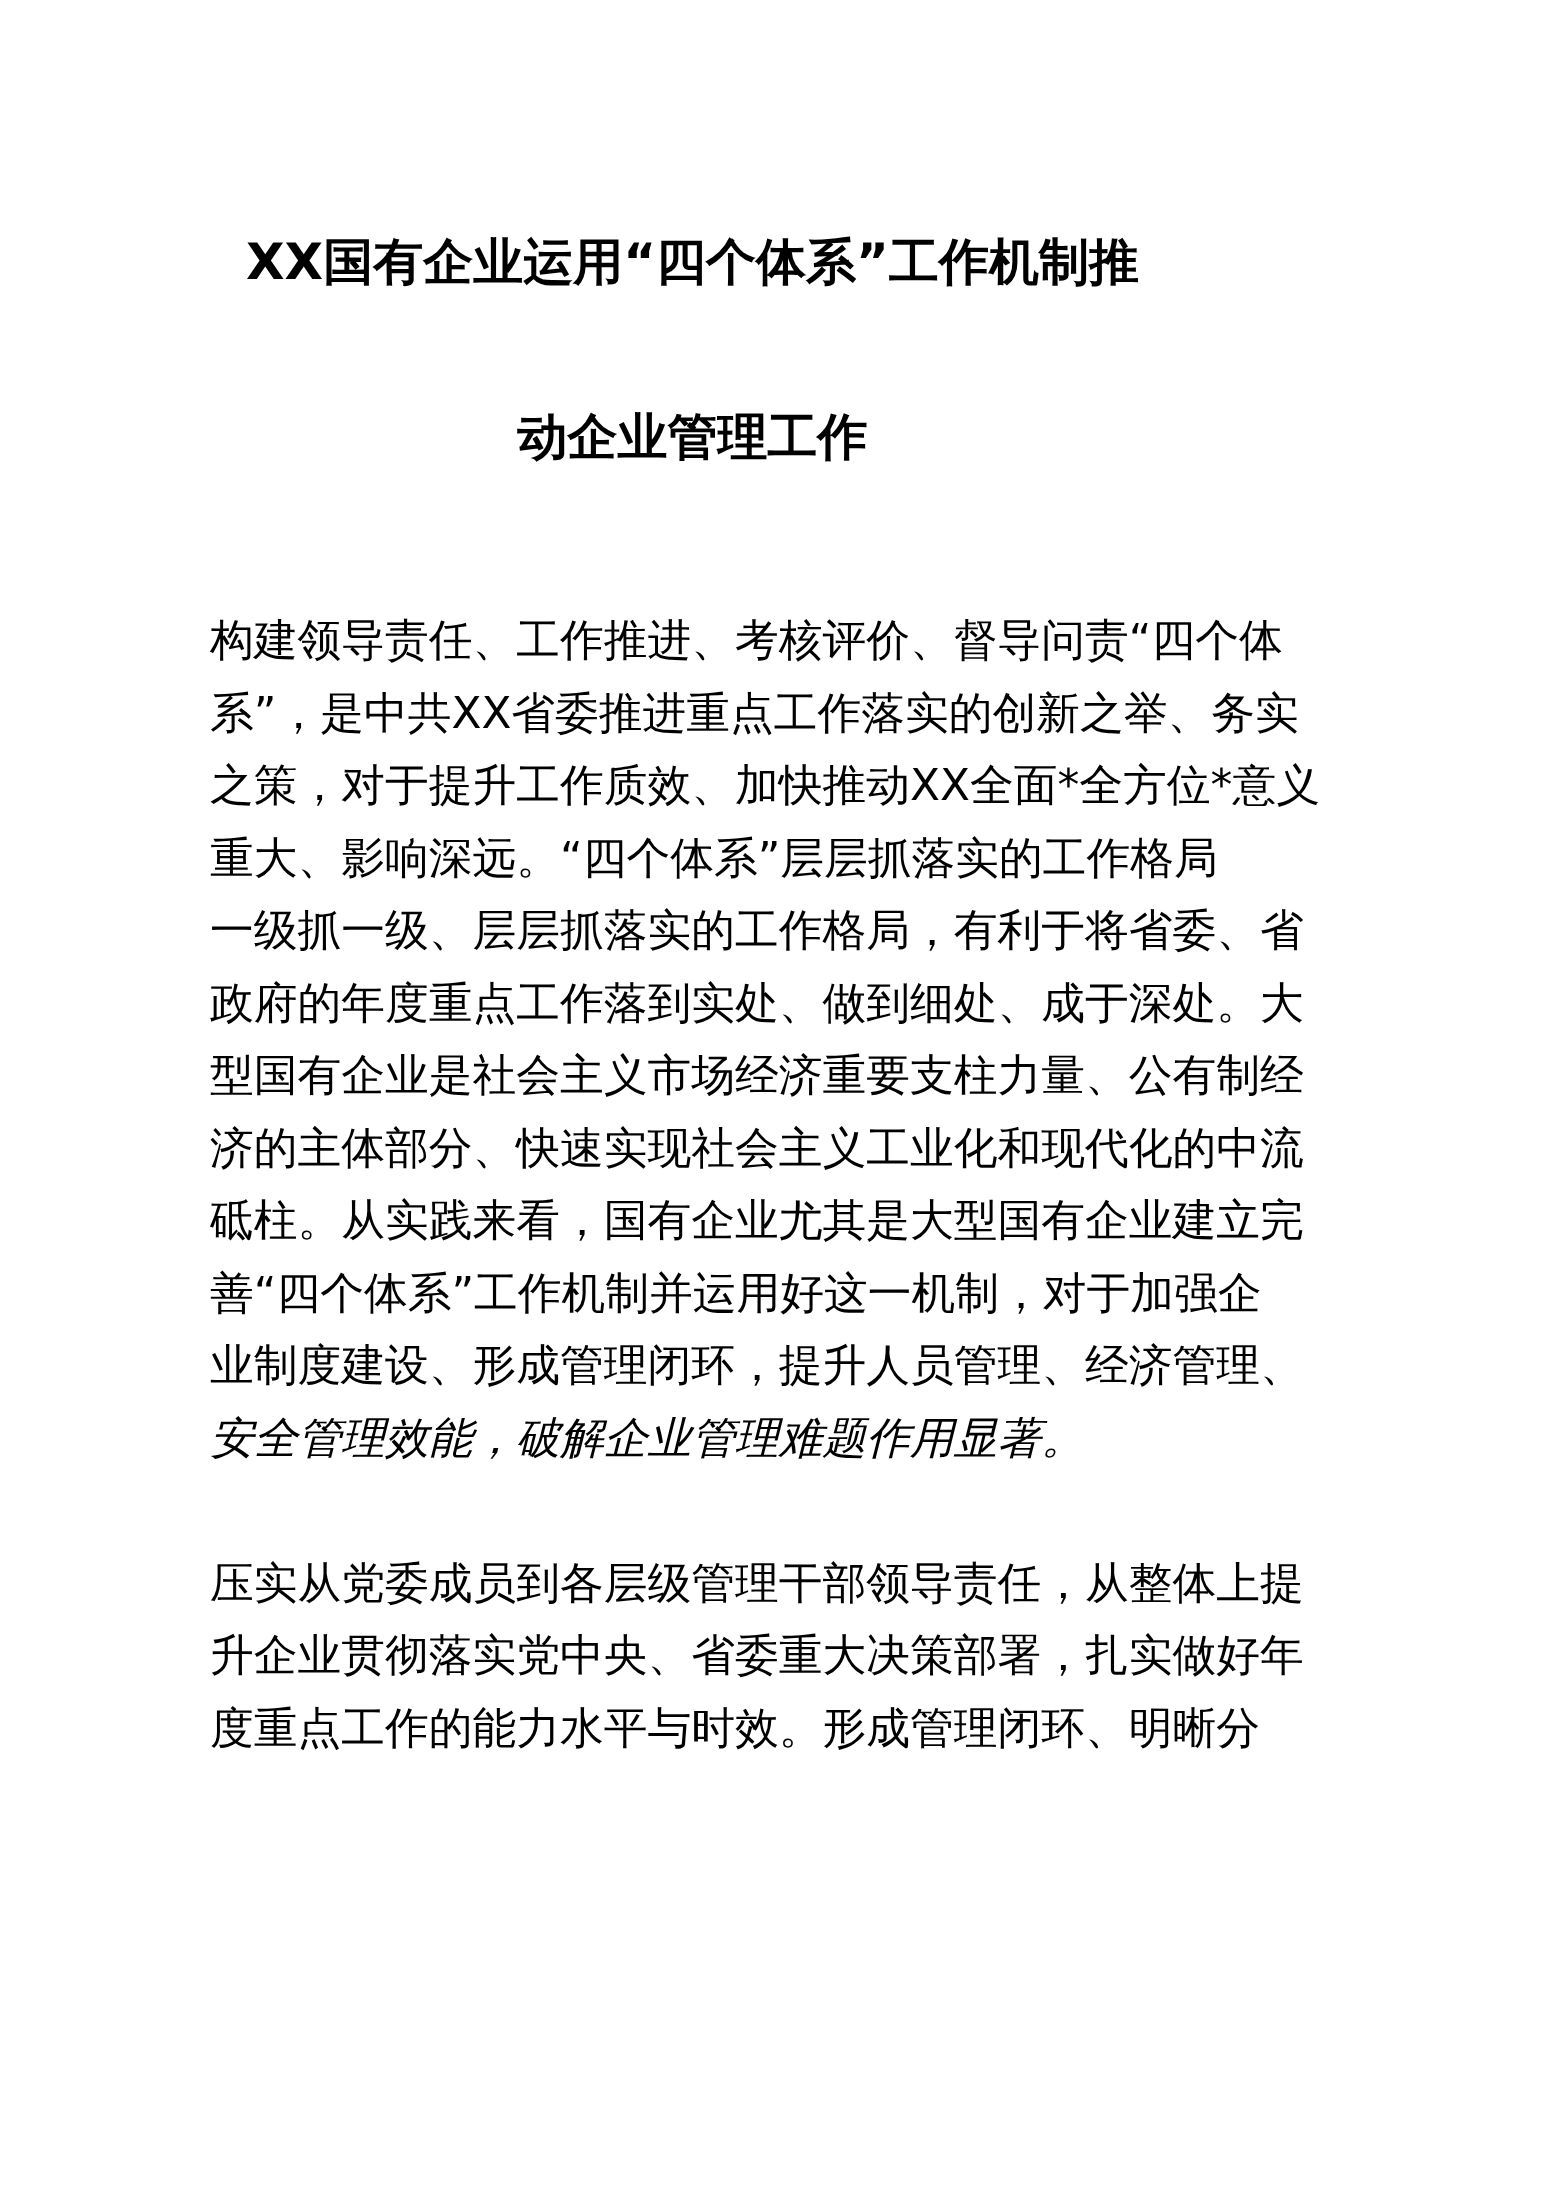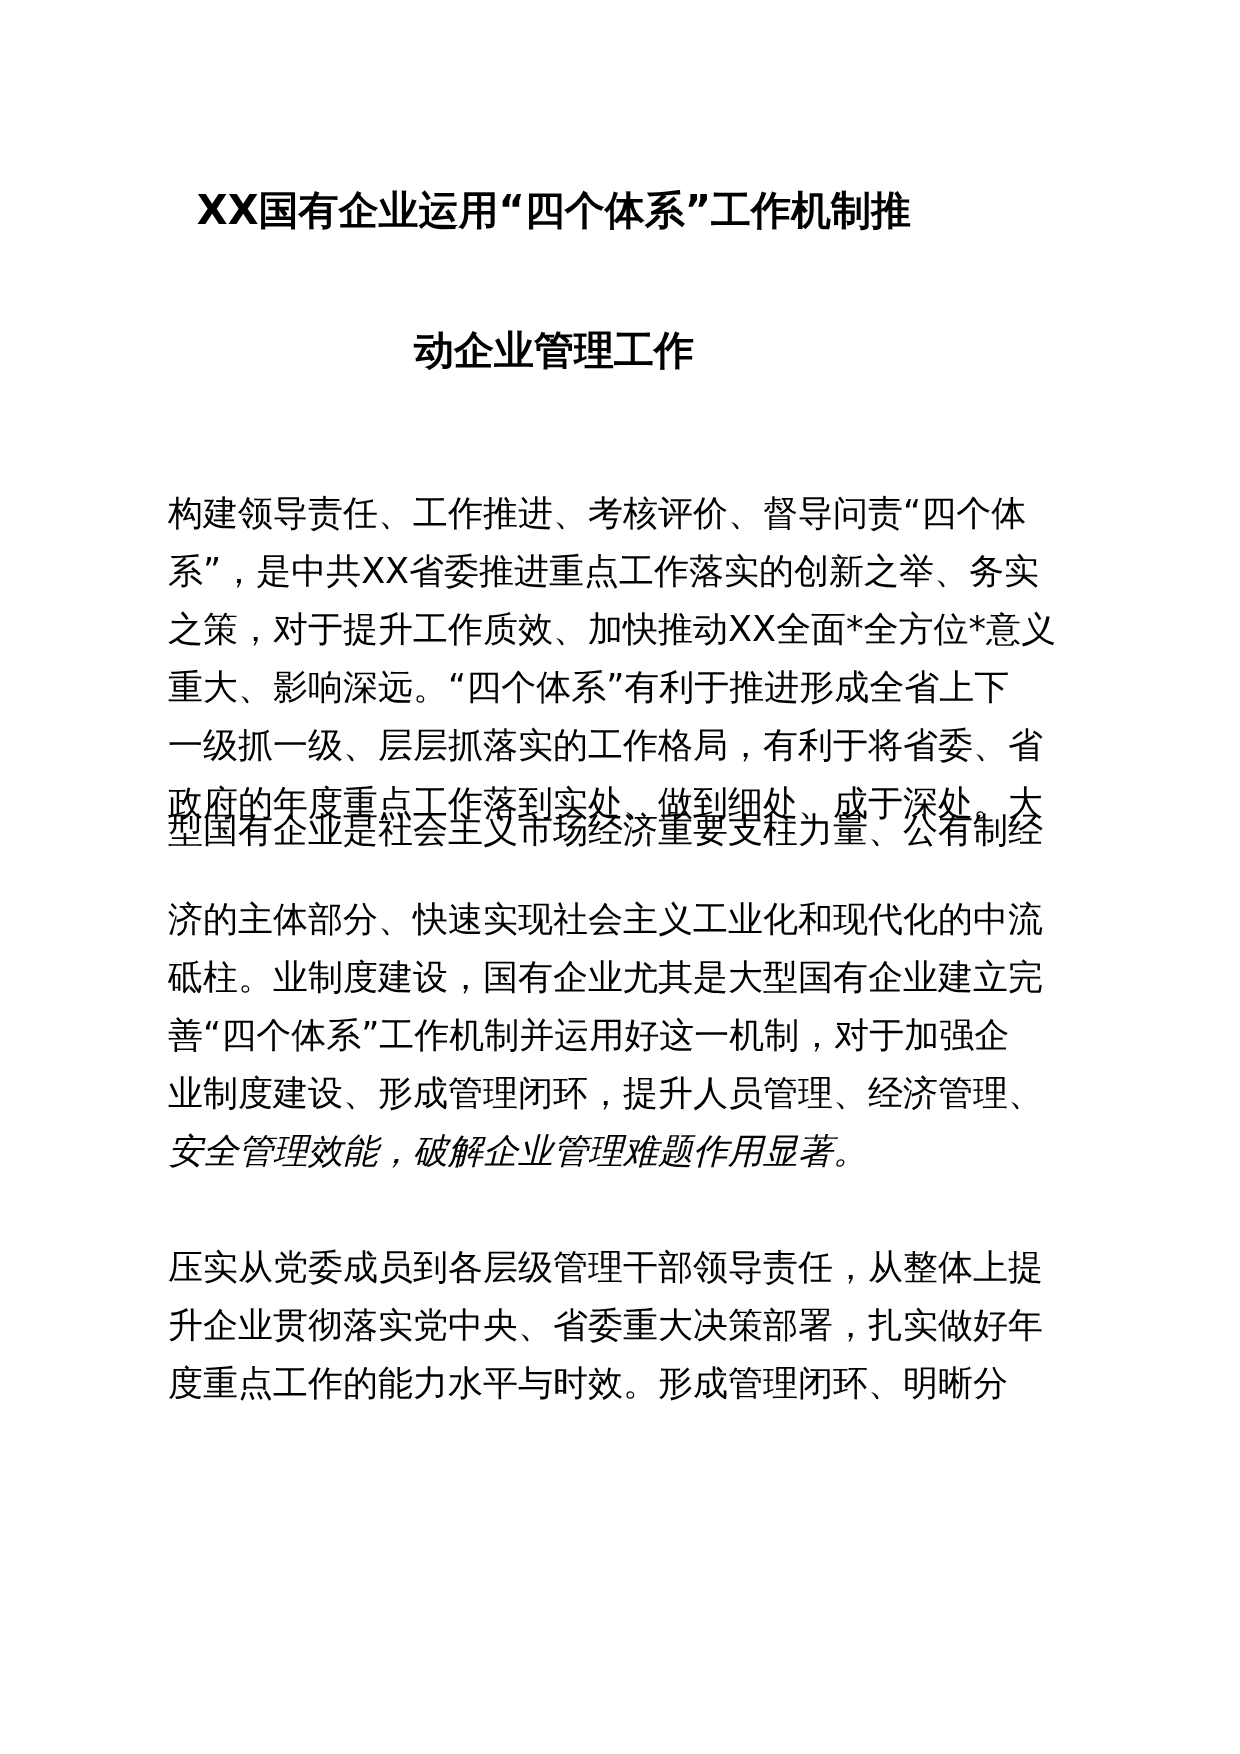--- a/index.html
+++ b/index.html
@@ -56,26 +56,26 @@
 
 <div class="page">
 
   <div class="title-line l1">XX国有企业运用“四个体系”工作机制推</div>
   <div class="title-line l2">动企业管理工作</div>
 
   <div>
     <div class="body-line" style="top:493px">构建领导责任、工作推进、考核评价、督导问责“四个体</div>
     <div class="body-line" style="top:551px">系”，是中共XX省委推进重点工作落实的创新之举、务实</div>
     <div class="body-line" style="top:609px">之策，对于提升工作质效、加快推动XX全面*全方位*意义</div>
-    <div class="body-line" style="top:667px">重大、影响深远。“四个体系”有利于推进形成全省上下</div>
+    <div class="body-line" style="top:667px">重大、影响深远。“四个体系”层层抓落实的工作格局</div>
     <div class="body-line" style="top:725px">一级抓一级、层层抓落实的工作格局，有利于将省委、省</div>
     <div class="body-line" style="top:783px">政府的年度重点工作落到实处、做到细处、成于深处。大</div>
-    <div class="body-line" style="top:810px">型国有企业是社会主义市场经济重要支柱力量、公有制经</div>
+    <div class="body-line" style="top:841px">型国有企业是社会主义市场经济重要支柱力量、公有制经</div>
     <div class="body-line" style="top:899px">济的主体部分、快速实现社会主义工业化和现代化的中流</div>
-    <div class="body-line" style="top:957px">砥柱。业制度建设，国有企业尤其是大型国有企业建立完</div>
+    <div class="body-line" style="top:957px">砥柱。从实践来看，国有企业尤其是大型国有企业建立完</div>
     <div class="body-line" style="top:1015px">善“四个体系”工作机制并运用好这一机制，对于加强企</div>
     <div class="body-line" style="top:1073px">业制度建设、形成管理闭环，提升人员管理、经济管理、</div>
     <div class="body-line last" style="top:1131px">安全管理效能，破解企业管理难题作用显著。</div>
   </div>
 
 
   <div>
     <div class="body-line" style="top:1247px">压实从党委成员到各层级管理干部领导责任，从整体上提</div>
     <div class="body-line" style="top:1305px">升企业贯彻落实党中央、省委重大决策部署，扎实做好年</div>
     <div class="body-line" style="top:1363px">度重点工作的能力水平与时效。形成管理闭环、明晰分</div>

